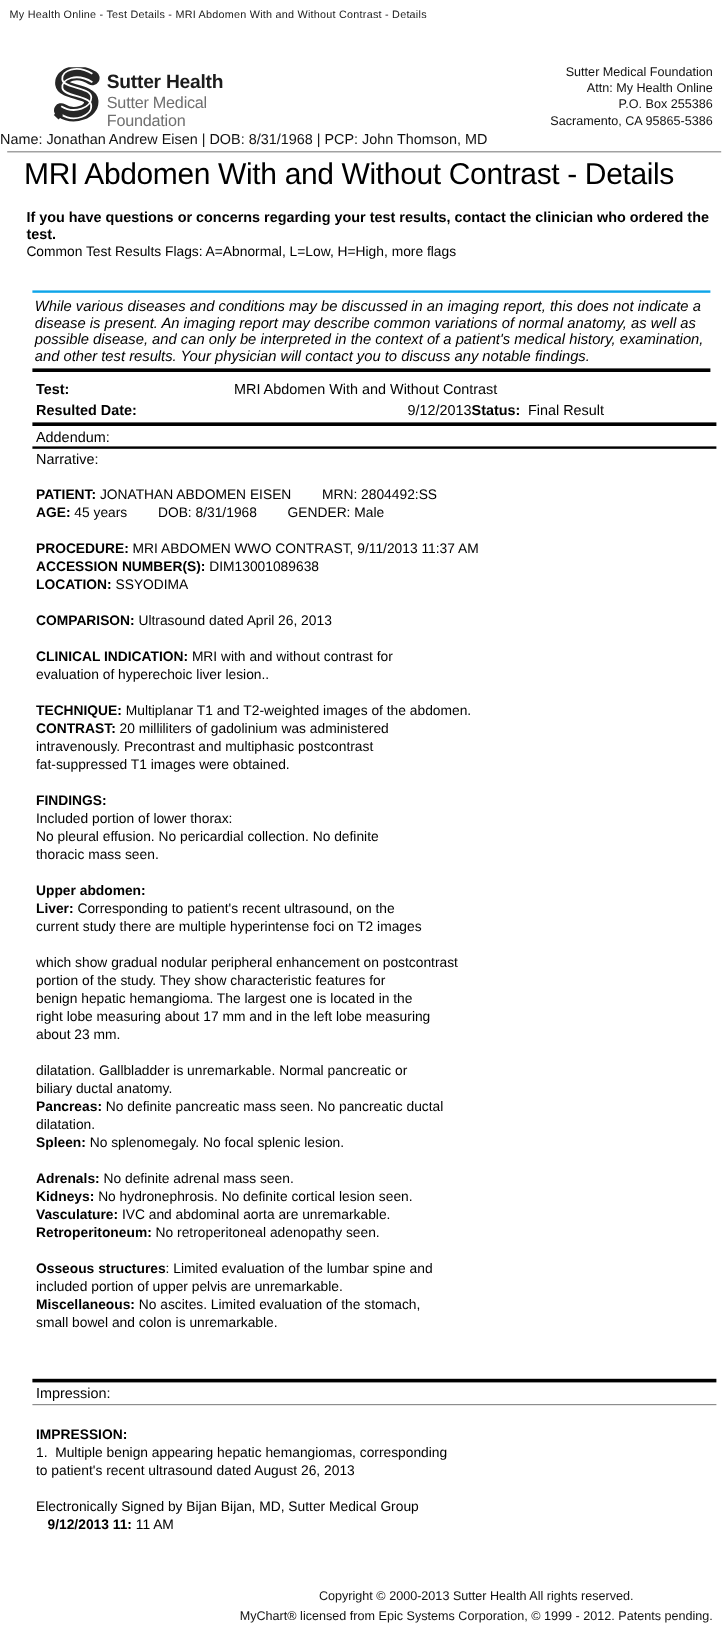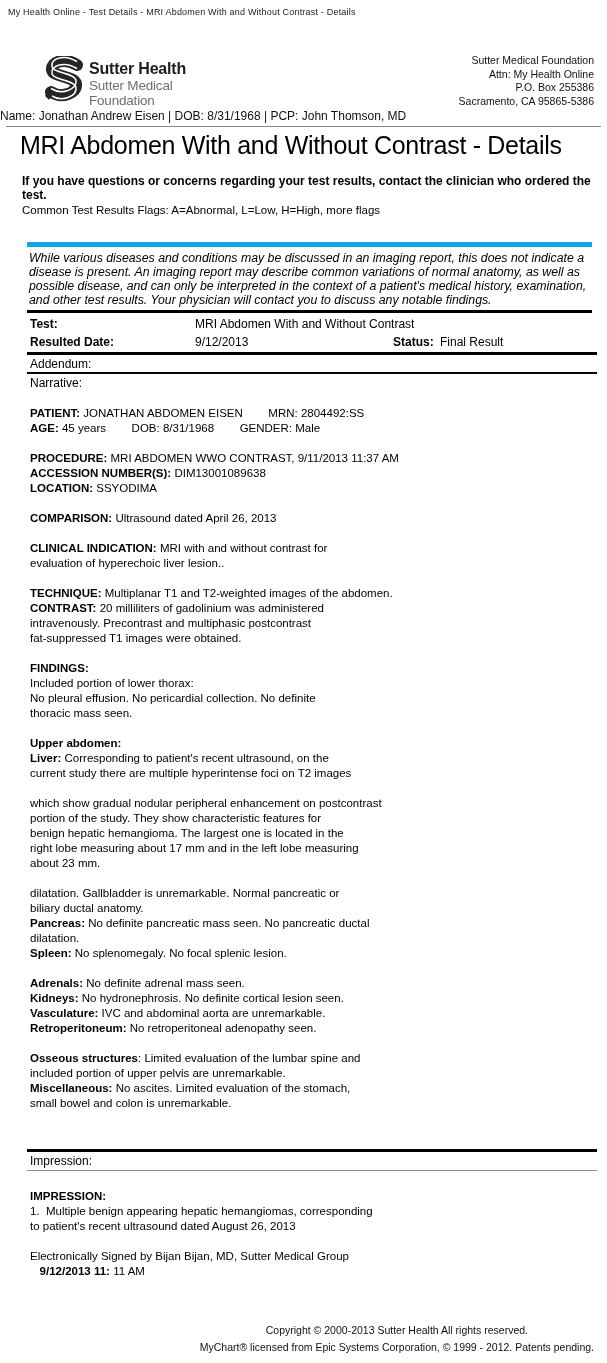--- a/index.html
+++ b/index.html
@@ -24,27 +24,27 @@
   .patient-line { top:109px; left:0; width:100%; text-align:left; font-size:12px; color:#111; }
 
   .name-divider { top:126px; left:6px; right:6px; border-top:1px solid #8a8a8a; }
 
   .page-title { top:131px; left:20px; right:4px; font-size:25px; letter-spacing:-0.3px; font-weight:400; white-space:nowrap; }
 
   .contact-note { top:174px; left:22px; right:8px; font-size:12px; font-weight:bold; }
   .flags-note { top:204px; left:22px; font-size:11.5px; }
 
   .disclaimer { top:242px; left:27px; right:15px;
-    border-top:5px solid #0ea5e9; border-bottom:3px solid #000;
+    border-top:2px solid #0ea5e9; border-bottom:3px solid #000;
     padding:4px 2px 3px 2px; font-style:italic; font-size:12.3px; line-height:14px; }
 
   .result-table { top:317px; left:30px; right:10px; font-size:12px; line-height:14px; }
   .rt-row { display:flex; margin-bottom:4px; }
   .rt-c1 { width:165px; font-weight:bold; }
-  .rt-c2 { width:198px; }
+  .rt-c2 { width:198px;text-align:right; }
   .rt-c3 { width:47px; font-weight:bold; }
   .rt-c4 { flex:1; }
 
   .divider-thick { left:27px; right:10px; border-top:3px solid #000; }
   .divider-med   { left:27px; right:10px; border-top:2px solid #000; }
   .divider-thin  { left:27px; right:10px; border-top:1px solid #8d8d8d; }
 
   .section-label { left:30px; font-size:12px; }
 
   .report-body { left:30px; right:8px; font-size:11.5px; }

